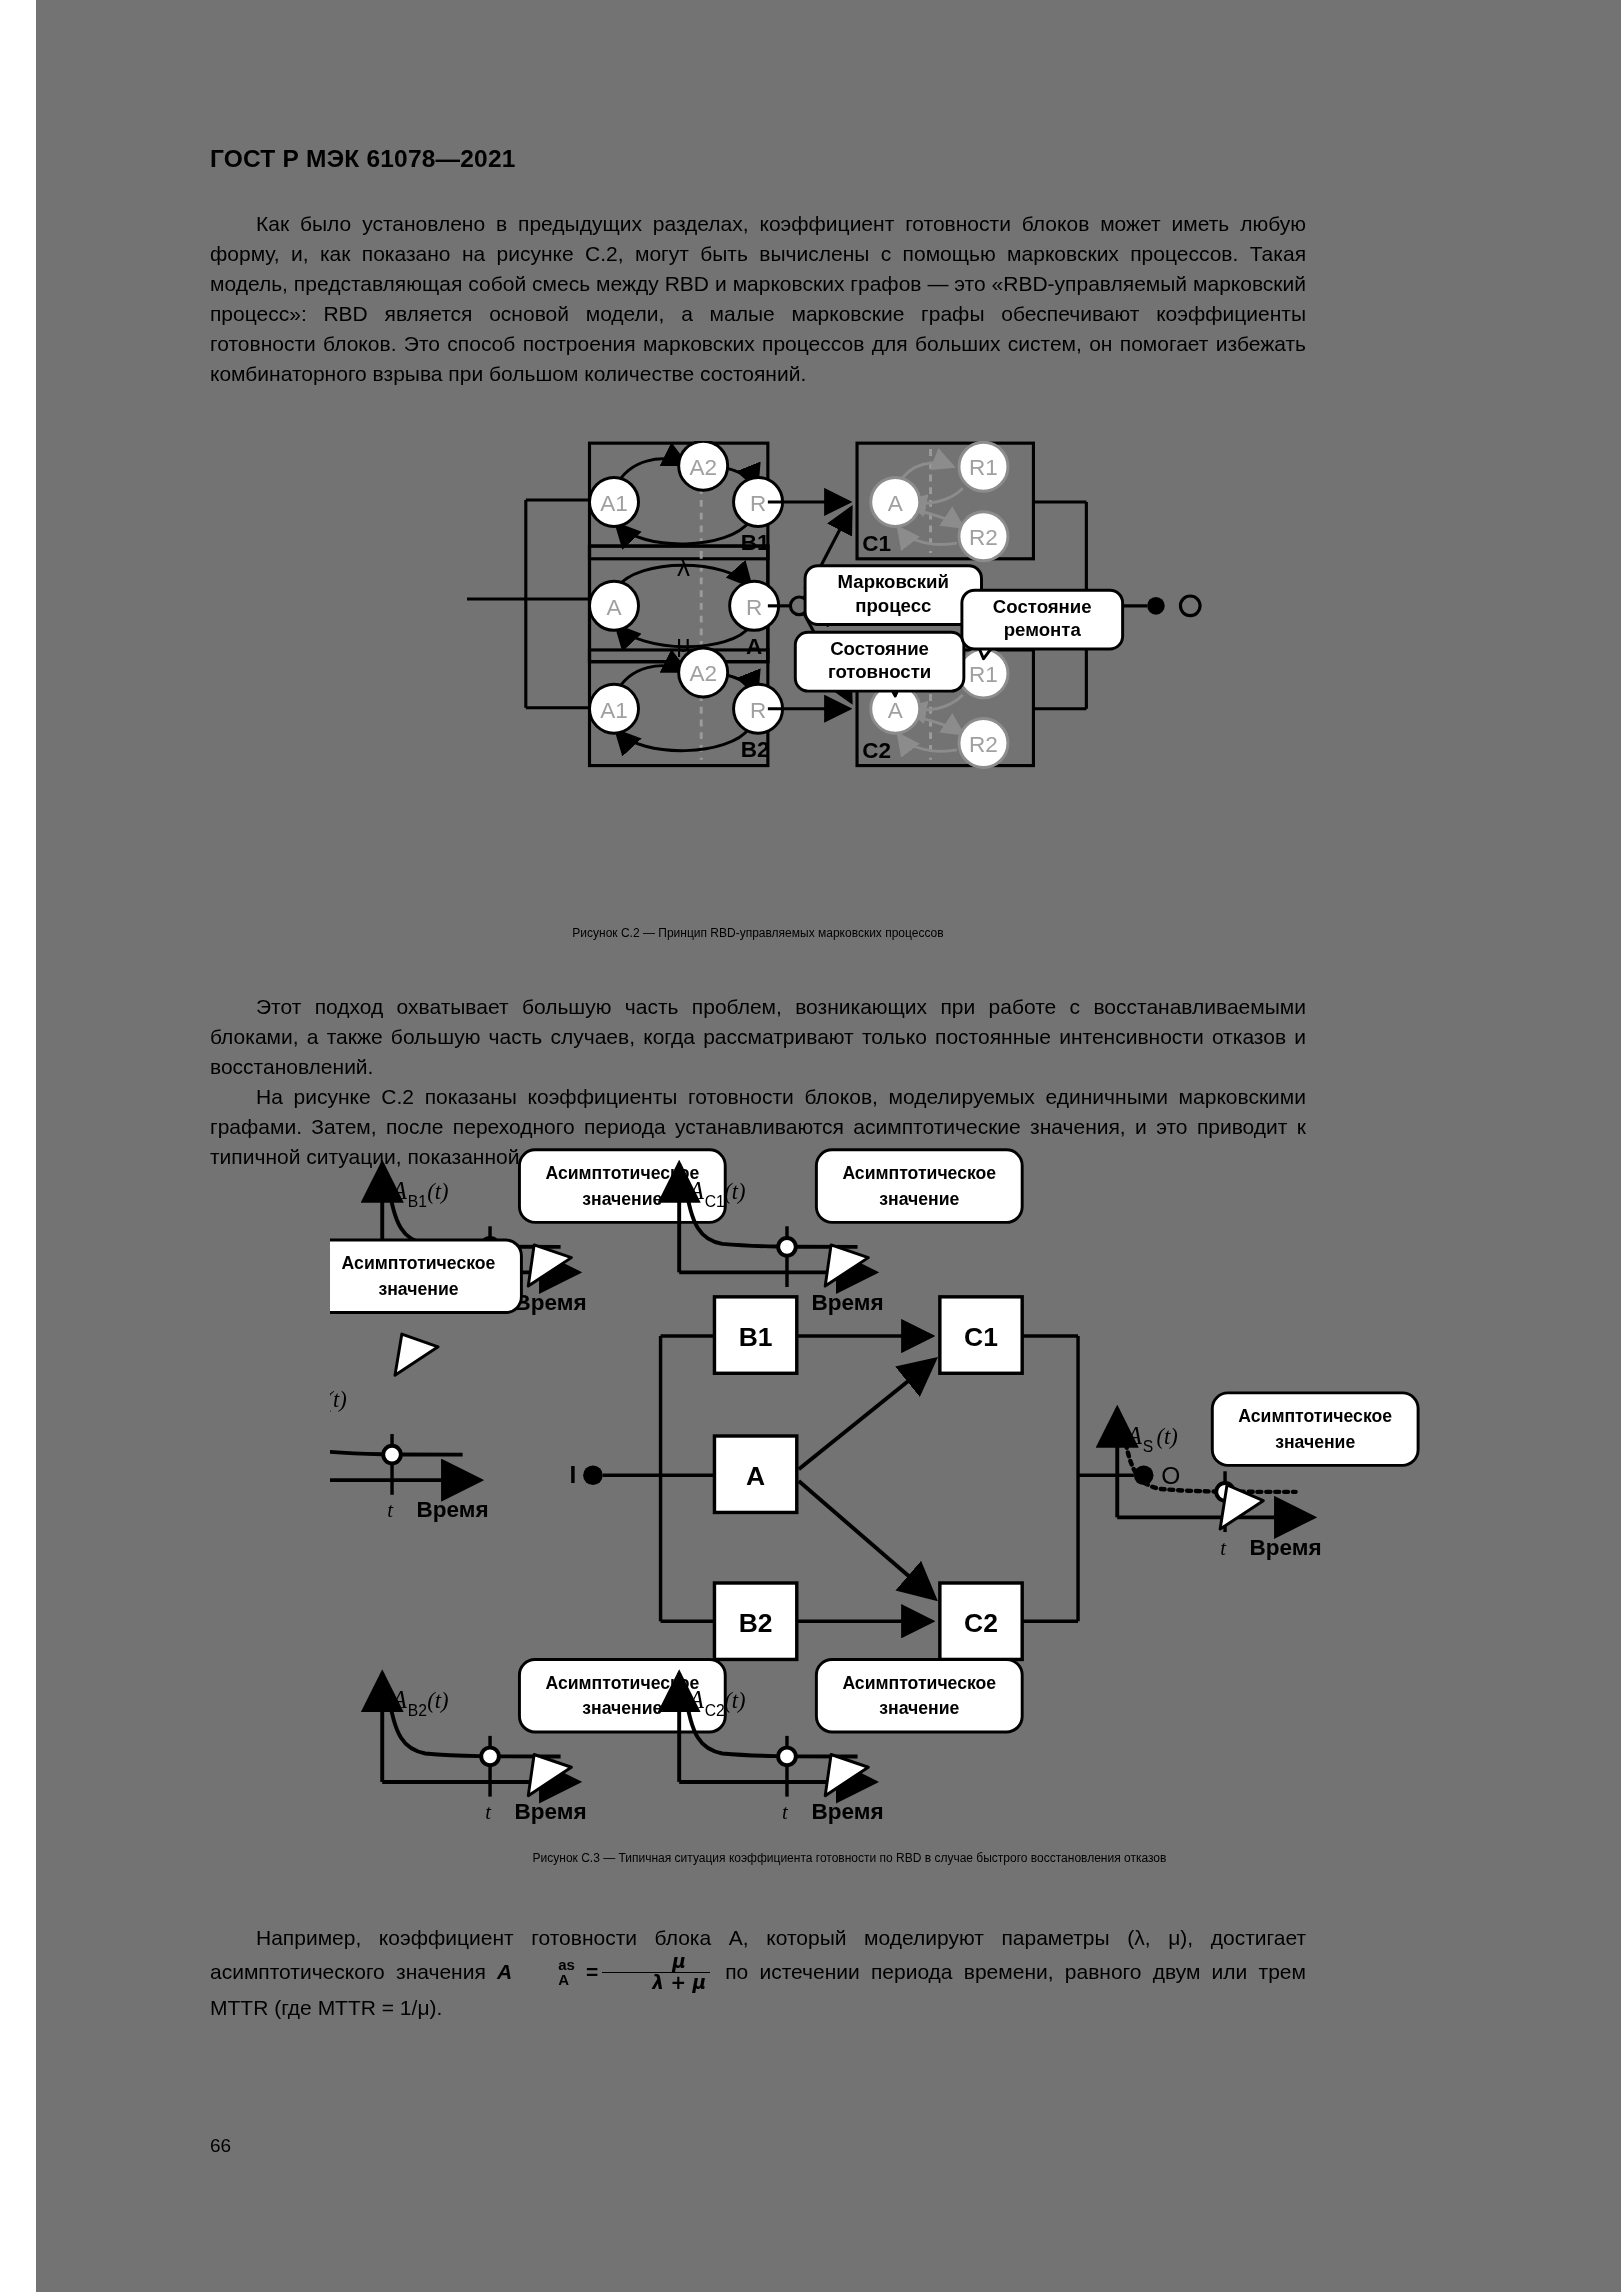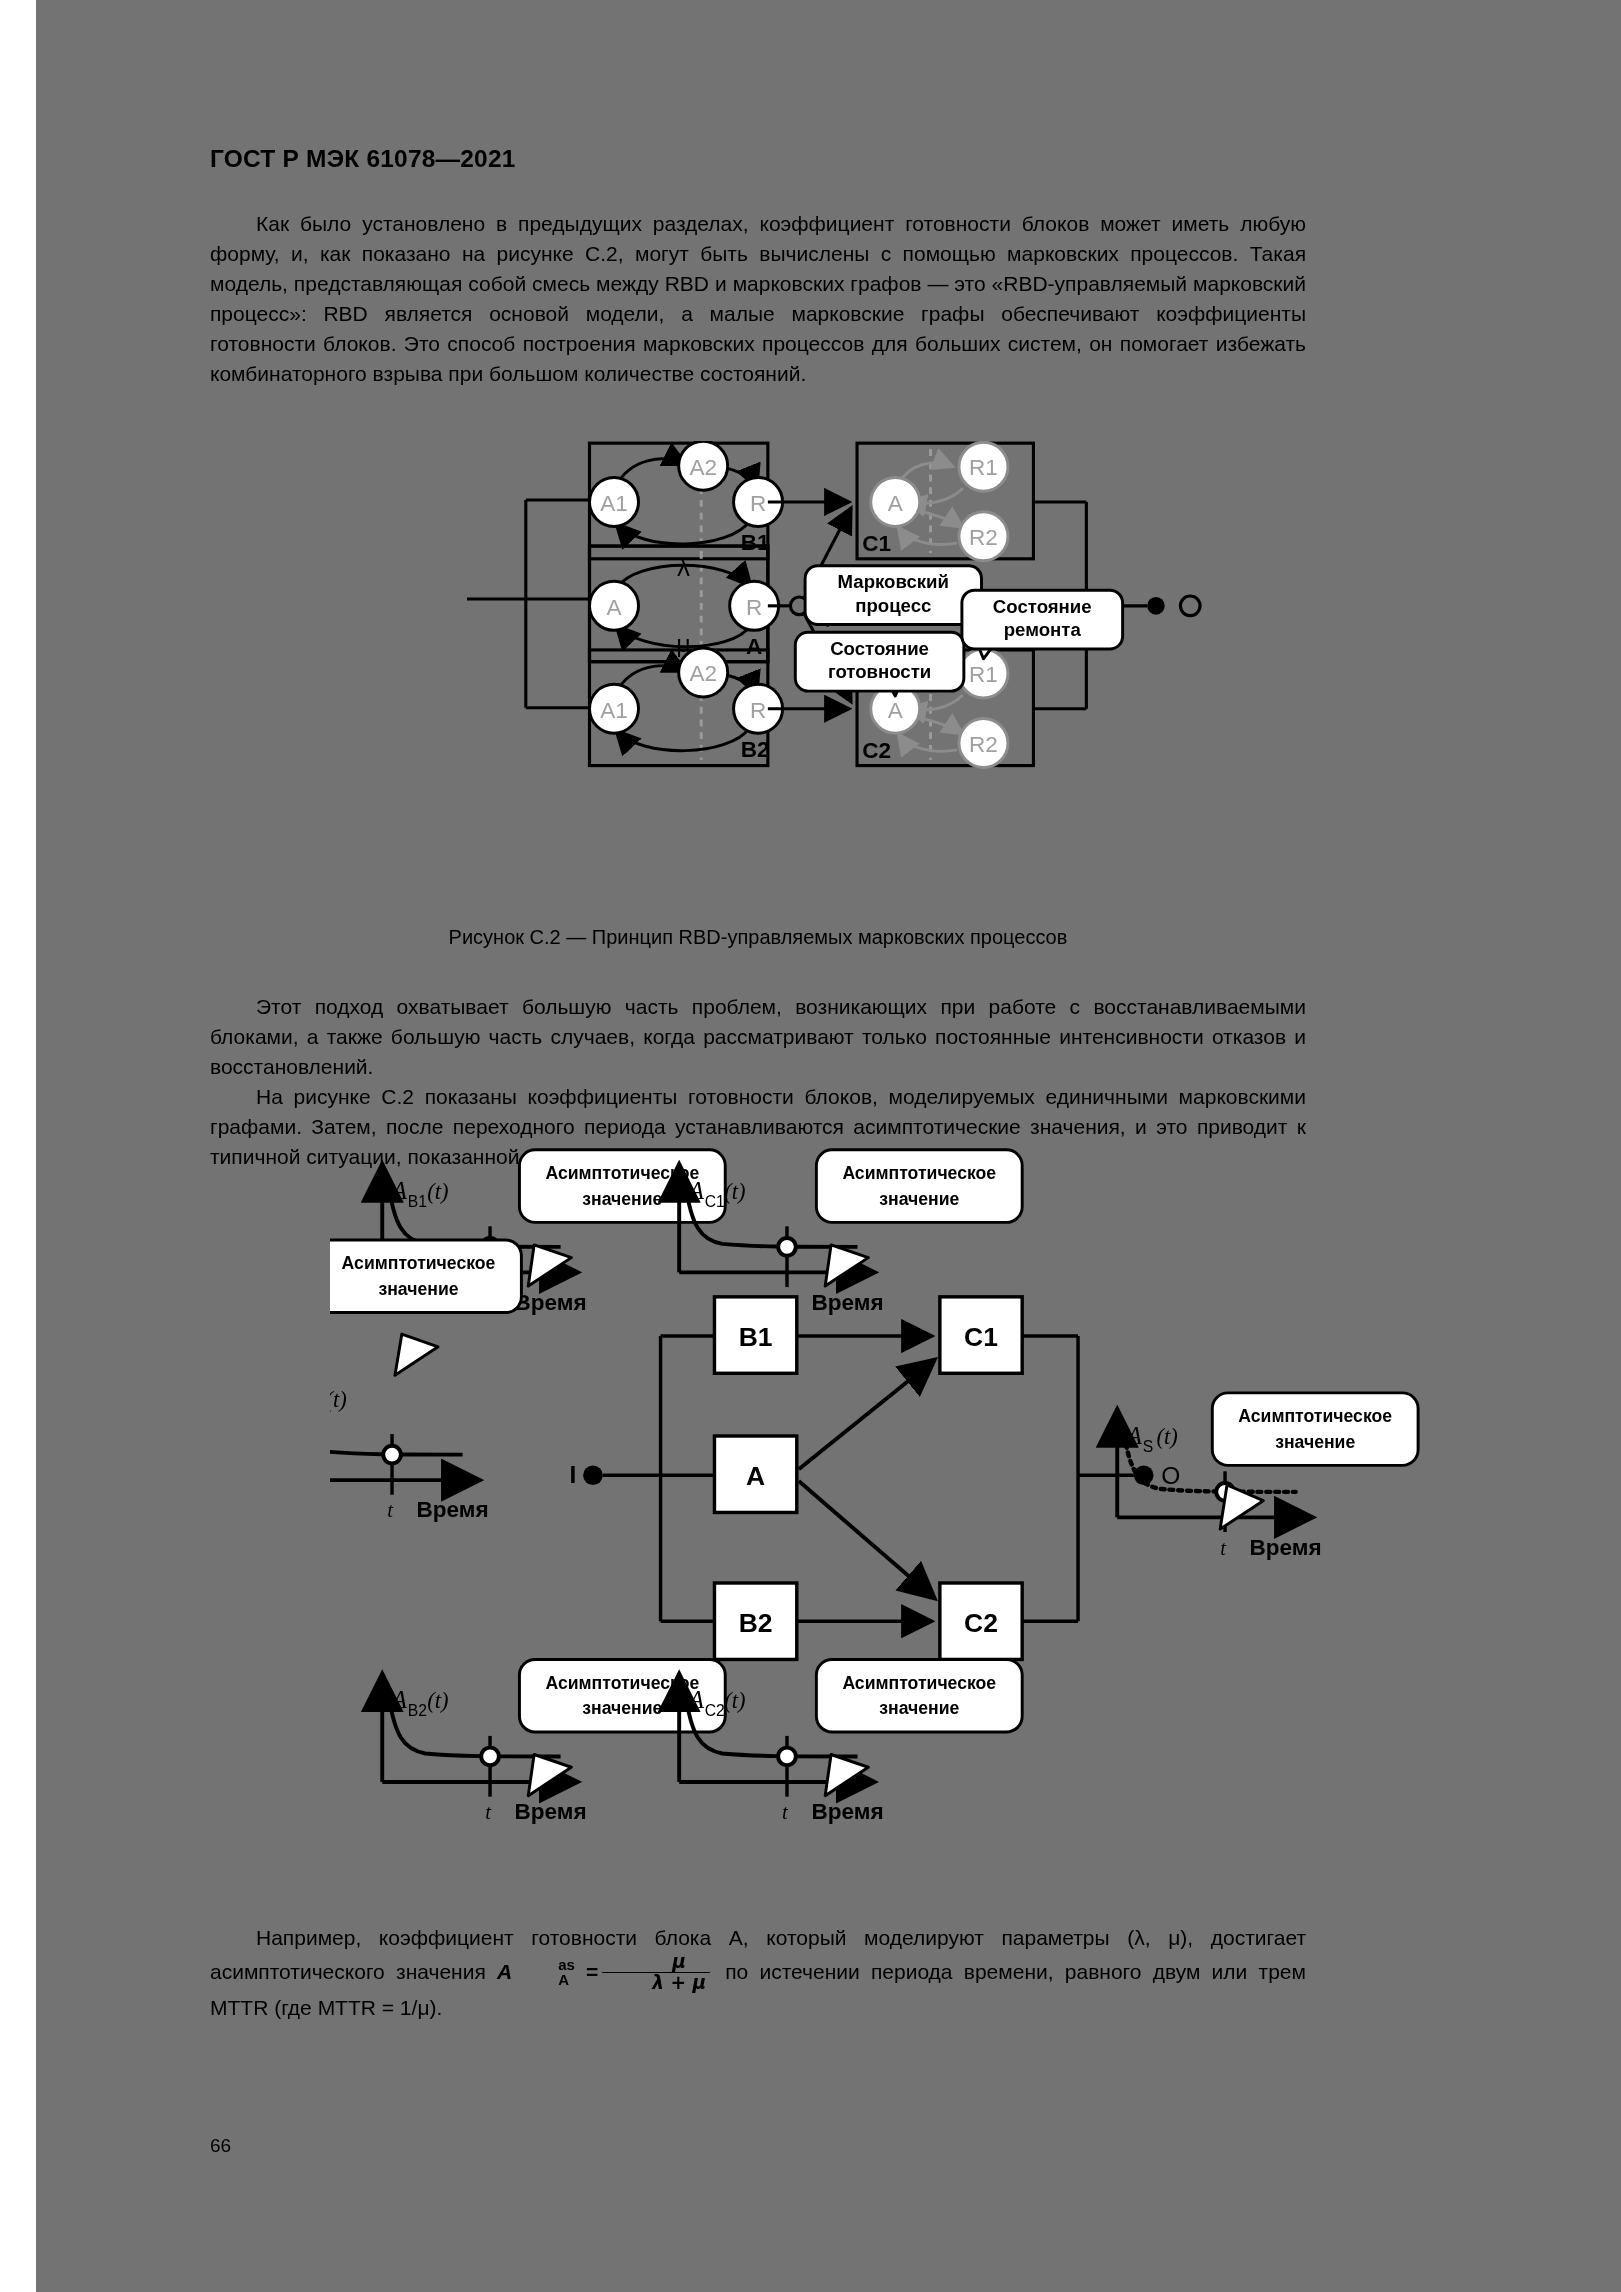--- a/index.html
+++ b/index.html
@@ -42,21 +42,21 @@
   }
   p.body {
     font-size: 21px;
     line-height: 30px;
     margin: 0;
     text-align: justify;
     text-indent: 46px;
     hyphens: manual;
   }
   .caption {
-    font-size: 20px;
+    font-size: 12px;
     text-align: center;
     margin: 0;
   }
   .page-no {
     position: absolute;
     left: 174px;
     top: 2135px;
     font-size: 19px;
   }
 
@@ -417,20 +417,23 @@
       </g>
       <g>
         <path d="M511,625 L505,667 L549,638 Z" fill="#fff" stroke="#000" stroke-width="3" stroke-linejoin="round"></path>
         <rect x="496" y="528" width="210" height="74" rx="16" ry="16" fill="#fff" stroke="#000" stroke-width="3"></rect>
         <text x="601" y="558" text-anchor="middle" font-size="18" font-weight="bold" font-family="Liberation Sans, sans-serif">Асимптотическое</text>
         <text x="601" y="584" text-anchor="middle" font-size="18" font-weight="bold" font-family="Liberation Sans, sans-serif">значение</text>
       </g>
     </svg>
   </div>
 
+  <div style="position:absolute; left:137px; top:1851px; width:1353px;">
+    <p class="caption">Рисунок С.3 — Типичная ситуация коэффициента готовности по RBD в случае быстрого восстановления отказов</p>
+  </div>
 
   <div class="col" style="top:1923px;">
     <p class="body">
       <span>Например, коэффициент готовности блока А, который моделируют параметры (λ, μ), достигает асимптотического значения</span>
       <span class="ital" style="font-weight:bold;">
         <span>A</span><span class="supsub"><b>as</b><b>A</b></span>
         <span style="font-style:normal;">=</span><span class="frac sym"><span class="num">μ</span><span class="den">λ + μ</span></span>
       </span>
       <span>по истечении периода времени, равного двум или трем MTTR (где MTTR = 1/μ).</span>
     </p>

